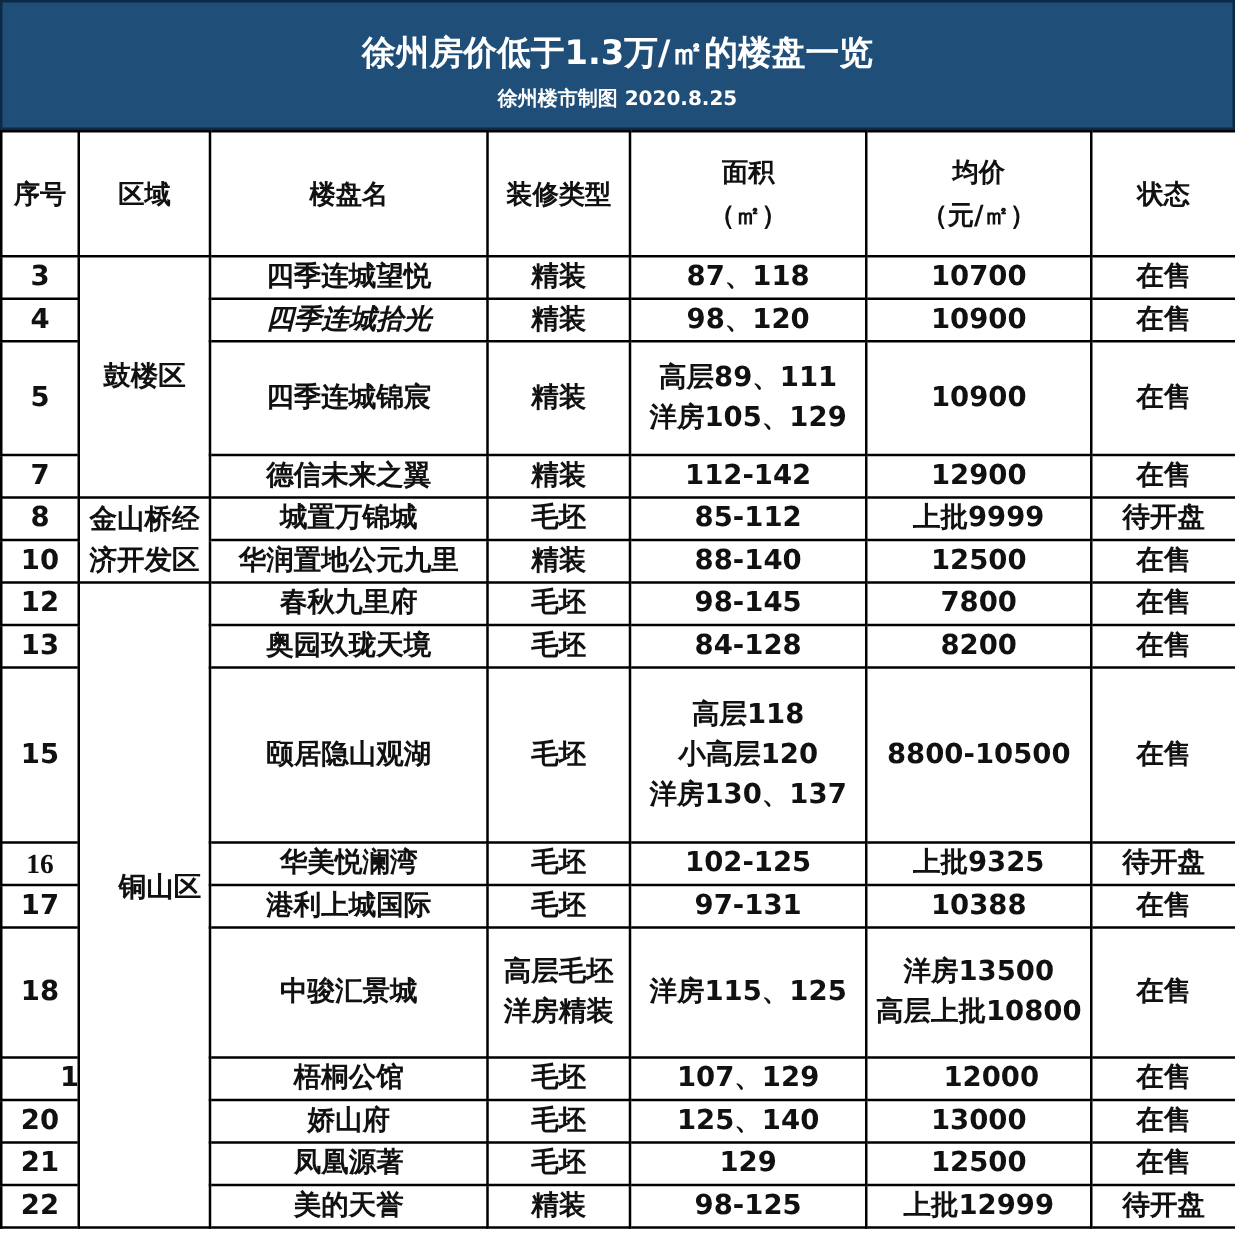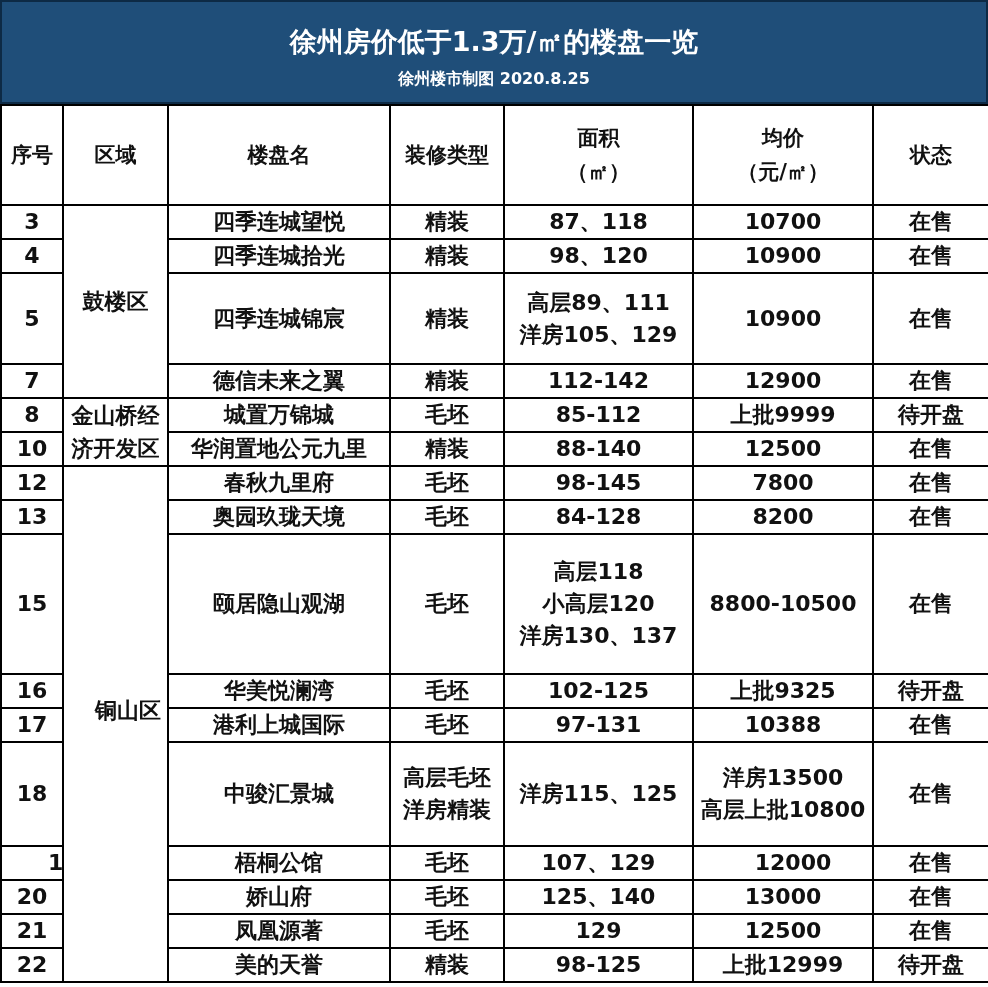--- a/index.html
+++ b/index.html
@@ -57,21 +57,21 @@
         <td style="height: 31px;">
           <div>87、118</div>
         </td>
         <td style="height: 31px;">
           <div>10700</div>
         </td>
         <td style="height: 31px;">在售</td>
       </tr>
       <tr>
         <td style="height: 31px;">4</td>
-        <td style="height: 31px;">四季连城拾光</td>
+        <td style="height: 31px; font-style: italic;">四季连城拾光</td>
         <td style="height: 31px;">
           <div>精装</div>
         </td>
         <td style="height: 31px;">
           <div>98、120</div>
         </td>
         <td style="height: 31px;">
           <div>10900</div>
         </td>
         <td style="height: 31px;">在售</td>
@@ -174,21 +174,21 @@
           <div>高层118</div>
           <div>小高层120</div>
           <div>洋房130、137</div>
         </td>
         <td style="height: 138px;">
           <div>8800-10500</div>
         </td>
         <td style="height: 138px;">在售</td>
       </tr>
       <tr>
-        <td style="height: 31px;">16</td>
+        <td style="height: 31px; font-family: Liberation Serif, serif;">16</td>
         <td style="height: 31px;">华美悦澜湾</td>
         <td style="height: 31px;">
           <div>毛坯</div>
         </td>
         <td style="height: 31px;">
           <div>102-125</div>
         </td>
         <td style="height: 31px;">
           <div>上批9325</div>
         </td>

